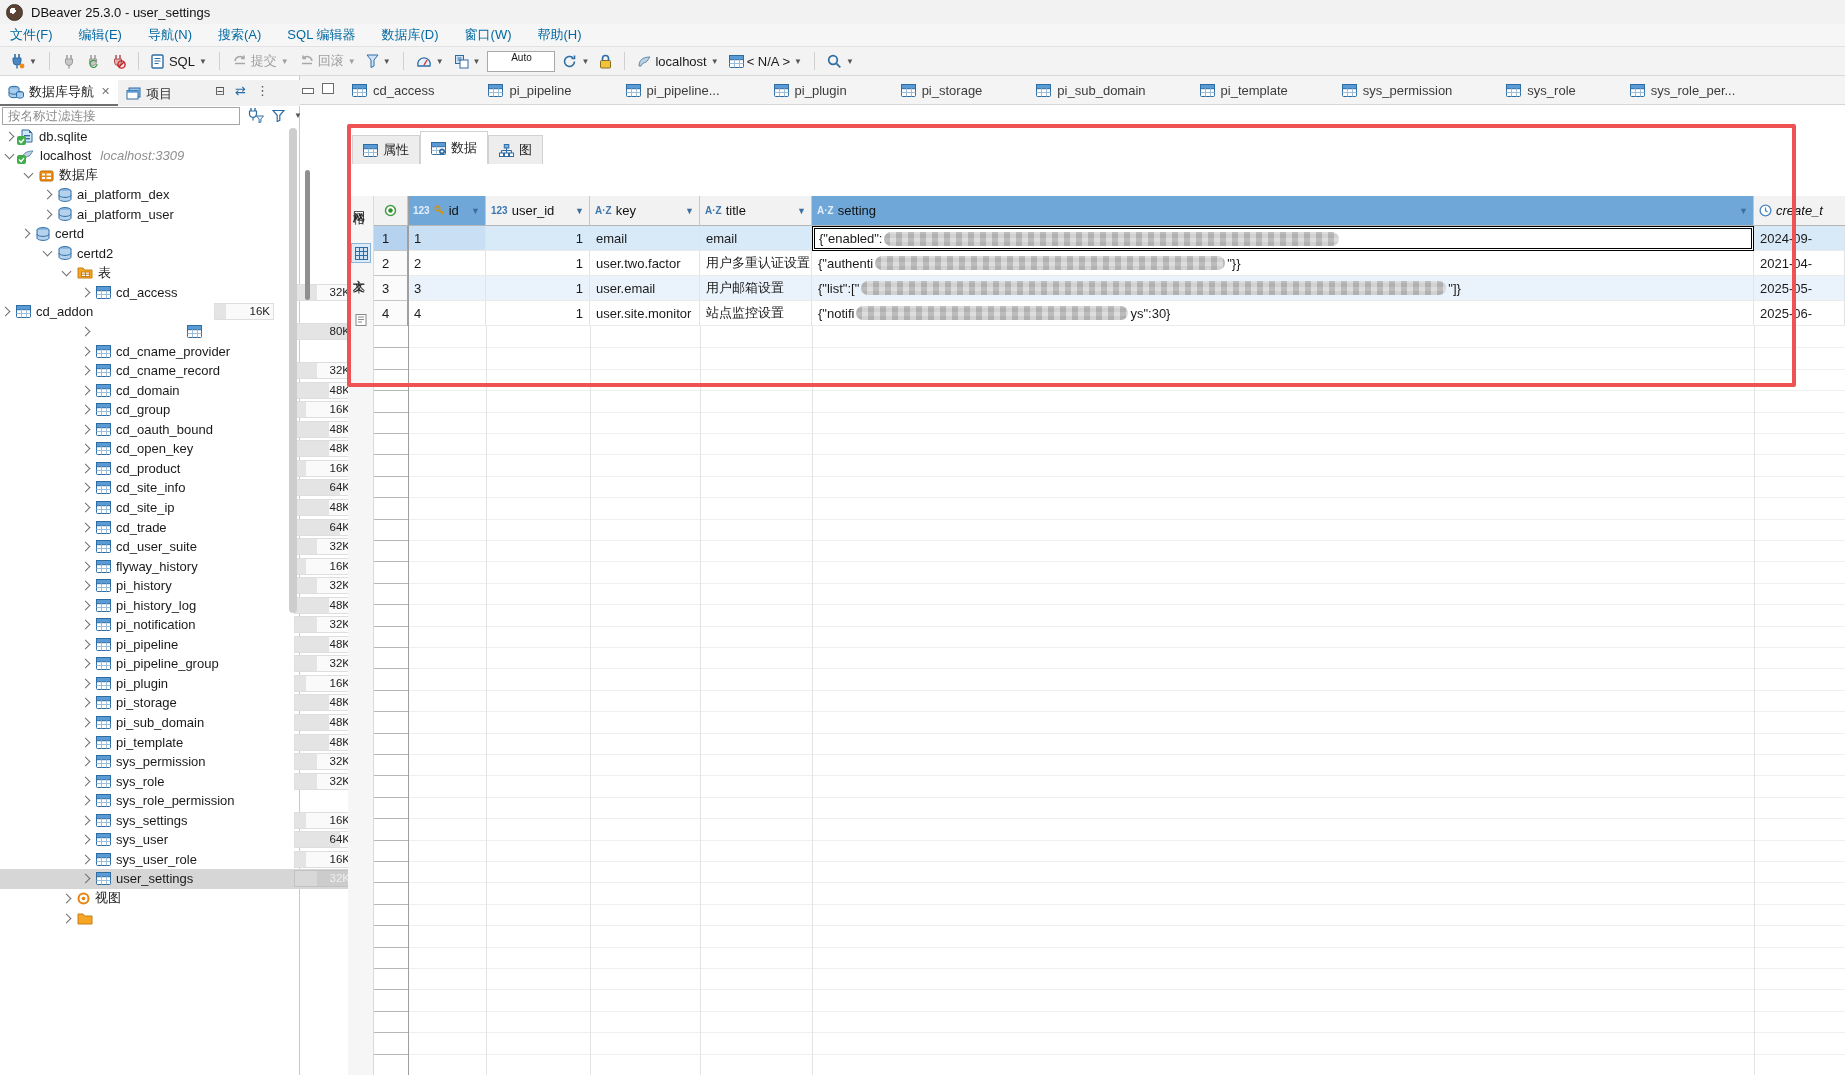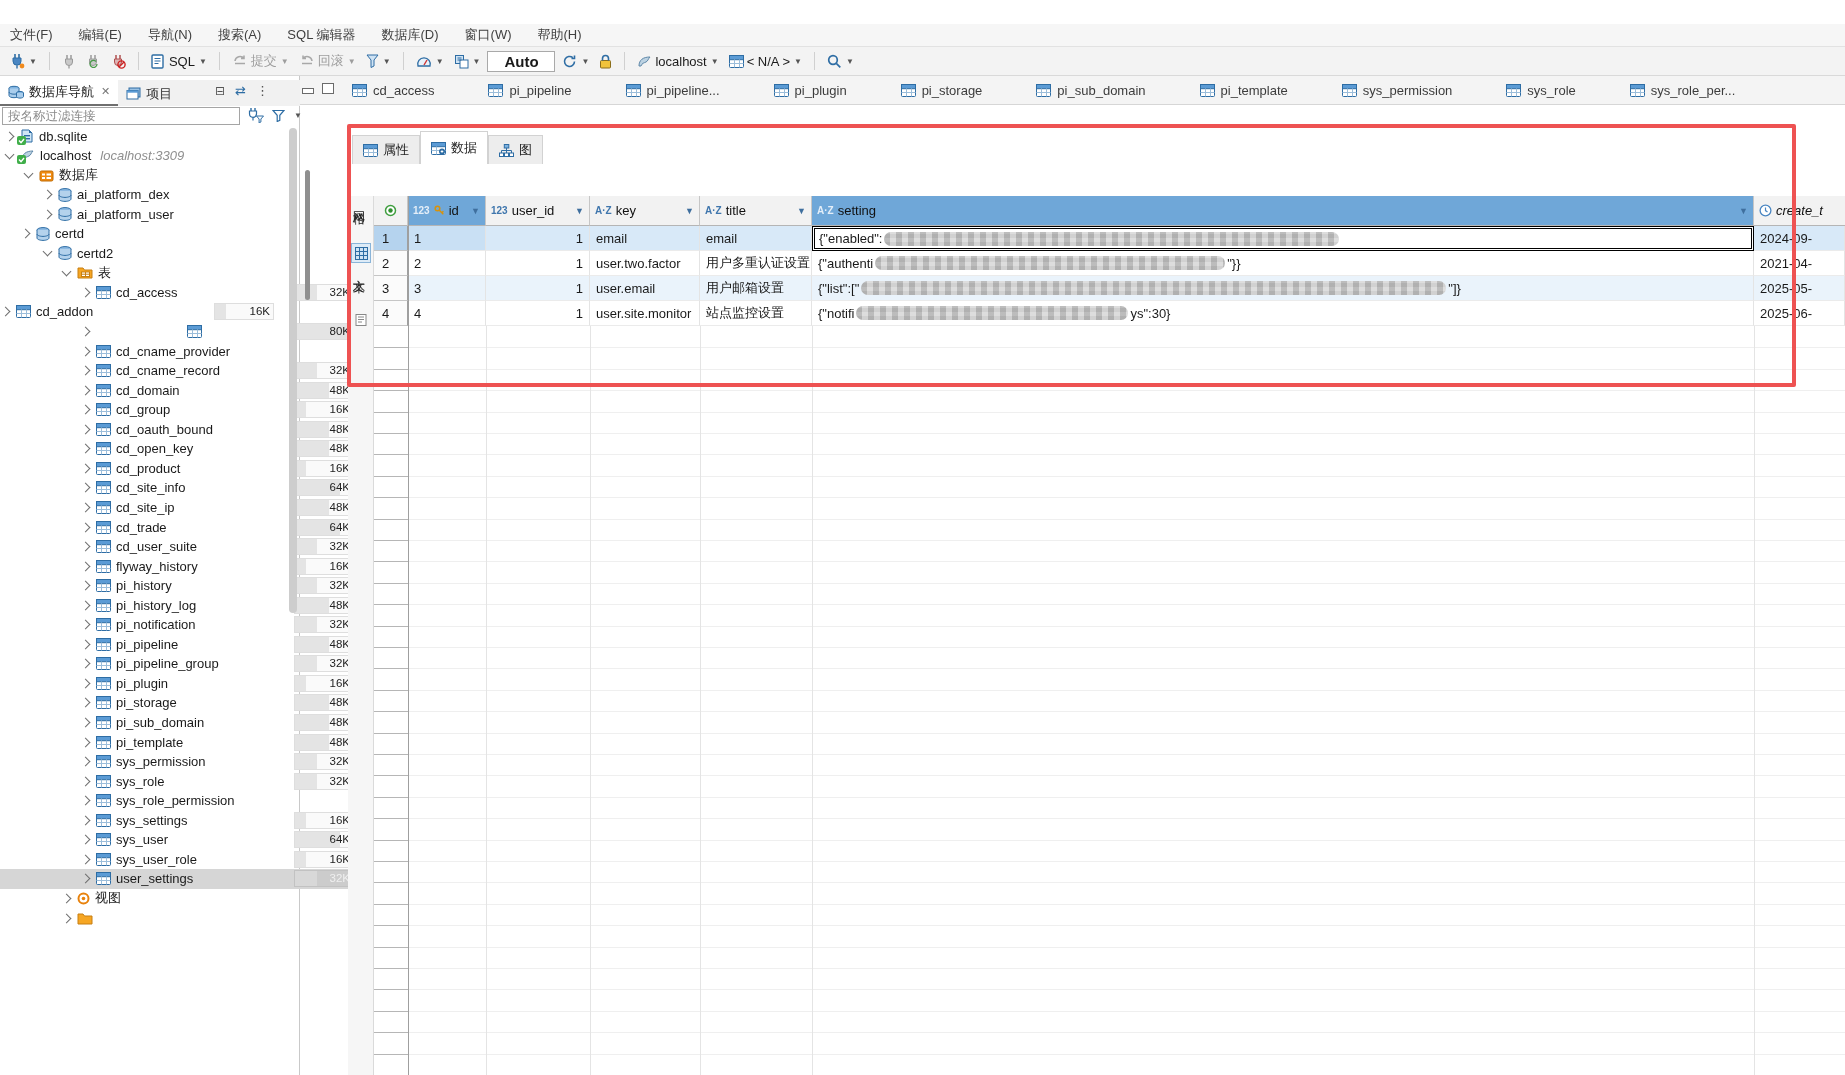--- a/index.html
+++ b/index.html
@@ -4,27 +4,27 @@
 <style>
   html,body{margin:0;padding:0;background:#e8e8e8;}
   #app{position:relative;width:1845px;height:1075px;background:#fff;overflow:hidden;
        font-family:"Liberation Sans","DejaVu Sans",sans-serif;font-size:13px;color:#1a1a1a;}
   .abs{position:absolute;}
   
   .titlebar{left:0;top:0;width:1845px;height:24px;background:#f2f2f2;display:flex;align-items:center;padding-left:6px;box-sizing:border-box;}
   .title-text{margin-left:8px;font-size:13px;color:#111;}
   .logo{width:15px;height:15px;border-radius:50%;background:radial-gradient(circle at 38% 38%,#fff 0 22%,#5a4334 23% 100%);border:1px solid #3d2f24;}
   .menubar{left:0;top:24px;width:1845px;height:23px;background:#f6f6f6;display:flex;align-items:center;gap:26px;padding-left:10px;box-sizing:border-box;border-bottom:1px solid #e2e2e2;}
-  .menu-item{color:#404040;white-space:nowrap;cursor:default;}
+  .menu-item{color:#0369a1;white-space:nowrap;cursor:default;}
   .toolbar{left:0;top:47px;width:1845px;height:29px;background:#f3f3f3;display:flex;align-items:center;padding-left:6px;box-sizing:border-box;border-bottom:1px solid #d9d9d9;gap:4px;}
   .tb-sep{width:1px;height:18px;background:#d0d0d0;margin:0 5px;}
   .tb-btn{display:flex;align-items:center;gap:3px;padding:2px 3px;border-radius:3px;}
   .dd{font-size:8px;color:#555;margin-left:1px;}
   .dim{color:#9d9d9d;}
-  .combo{width:66px;height:19px;background:#fff;border:1px solid #a9a9a9;display:flex;align-items:center;justify-content:center;font-size:15px;font-weight:bold;}
+  .combo{width:66px;height:19px;background:#fff;border:1px solid #a9a9a9;display:flex;justify-content:center;font-size:10px;}
   .glyph{font-size:14px;line-height:1;}
   
   .tabstrip{left:300px;top:76px;width:1545px;height:29px;background:#f4f4f4;border-bottom:1px solid #d6d6d6;display:flex;align-items:center;box-sizing:border-box;}
   .etab{display:flex;align-items:center;height:28px;padding:0 40px 0 14px;color:#3c3c3c;font-size:13px;white-space:nowrap;}
   .etab .ico{margin-right:6px;display:inline-flex;}
   .winbtns{left:302px;top:83px;display:flex;gap:8px;}
   .wb{width:10px;height:9px;border:1px solid #6b6b6b;background:#fff;}
   .wb.min{height:4px;margin-top:5px;}
   
   .sidebar{left:0;top:76px;width:300px;height:999px;background:#fff;border-right:1px solid #c9c9c9;box-sizing:border-box;}
@@ -79,20 +79,24 @@
   .focuscell{border:1px solid #000;outline:1px solid #000;outline-offset:-3px;background:#fff;}
   
   .redbox{left:347px;top:124px;width:1449px;height:263px;border:4px solid #ee5252;border-radius:2px;box-sizing:border-box;z-index:60;pointer-events:none;}
   svg{display:block;}
 </style>
 </head>
 <body>
 
 <div id="app">
 
+  <div class="abs titlebar">
+    <span class="logo"></span>
+    <span class="title-text">DBeaver 25.3.0 - user_settings</span>
+  </div>
 
   <div class="abs menubar" id="menubar">
       <span class="menu-item">文件(F)</span>
       <span class="menu-item">编辑(E)</span>
       <span class="menu-item">导航(N)</span>
       <span class="menu-item">搜索(A)</span>
       <span class="menu-item">SQL 编辑器</span>
       <span class="menu-item">数据库(D)</span>
       <span class="menu-item">窗口(W)</span>
       <span class="menu-item">帮助(H)</span>

